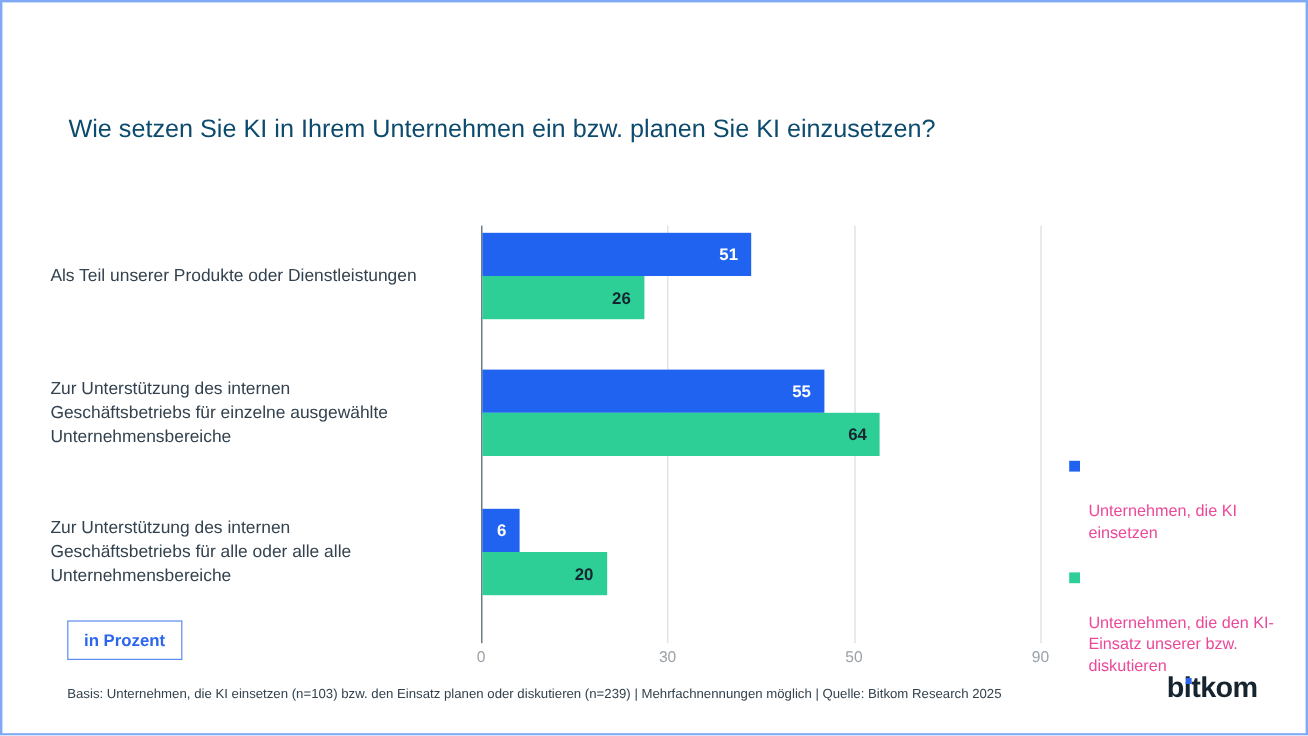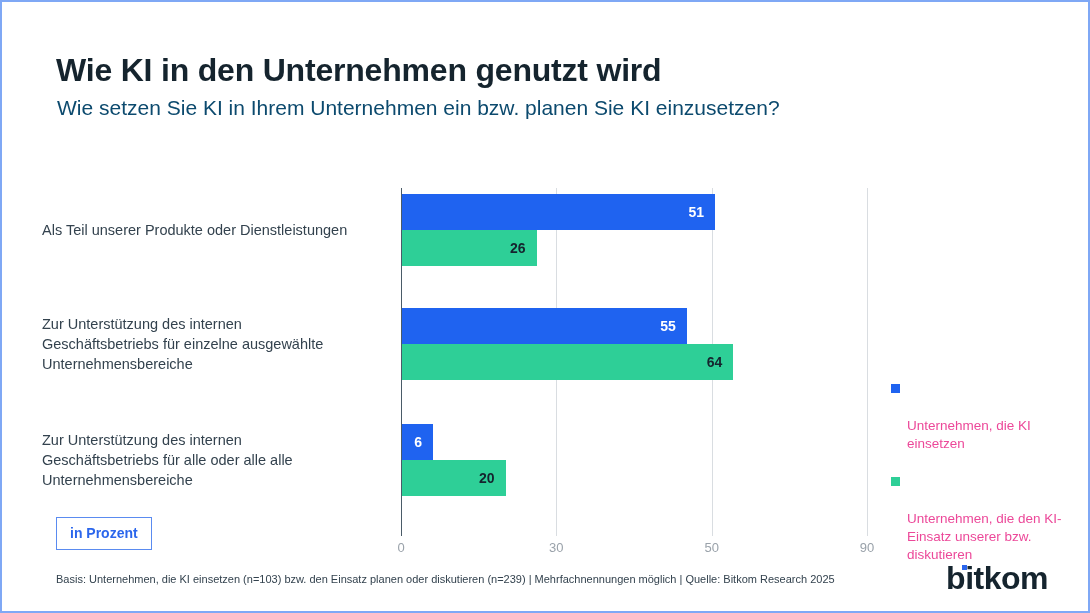--- a/index.html
+++ b/index.html
@@ -153,41 +153,40 @@
     left: 54px;
     top: 571px;
     font-size: 11px;
     color: #33424e;
     white-space: nowrap;
   }
   .logo {
     position: absolute;
     right: 40px;
     top: 560px;
-    font-size: 32px;
+    font-size: 24px;
     font-weight: bold;
     color: #15242e;
     letter-spacing: -0.5px;
     line-height: 1;
   }
   .logo .dot {
     position: absolute;
     width: 5px;
     height: 5px;
     background: #2b66ec;
     left: 16px;
     top: 3px;
   }
 </style>
 </head>
 <body>
 
 <div id="page">
 
-  <div class="title">Wie KI in den Unternehmen genutzt wird</div>
   <div class="subtitle">Wie setzen Sie KI in Ihrem Unternehmen ein bzw. planen Sie KI einzusetzen?</div>
 
   <div class="cat-wrap">
       <div class="cat-label" style="top: 32px;">
         <div>Als Teil unserer Produkte oder Dienstleistungen</div>
       </div>
       <div class="cat-label" style="top: 126px;">
         <div>Zur Unterstützung des internen</div>
         <div>Geschäftsbetriebs für einzelne ausgewählte</div>
         <div>Unternehmensbereiche</div>
@@ -201,21 +200,21 @@
 
   <div class="plot">
     <div class="yaxis-line"></div>
   <div class="tick-label" style="left: 0px;">0</div>
       <div class="gridline" style="left: 155.333px;"></div>
       <div class="tick-label" style="left: 155.333px;">30</div>
       <div class="gridline" style="left: 310.667px;"></div>
       <div class="tick-label" style="left: 310.667px;">50</div>
       <div class="gridline" style="left: 466px;"></div>
       <div class="tick-label" style="left: 466px;">90</div>
-      <div class="bar blue" style="left: 1px; top: 6px; width: 313px;">
+      <div class="bar blue" style="left: 1px; top: 6px; width: 224px;">
         <span class="val">51</span>
       </div>
       <div class="bar green" style="left: 1px; top: 42px; width: 134.622px;">
         <span class="val">26</span>
       </div>
       <div class="bar blue" style="left: 1px; top: 120px; width: 284.778px;">
         <span class="val">55</span>
       </div>
       <div class="bar green" style="left: 1px; top: 156px; width: 331.378px;">
         <span class="val">64</span>

